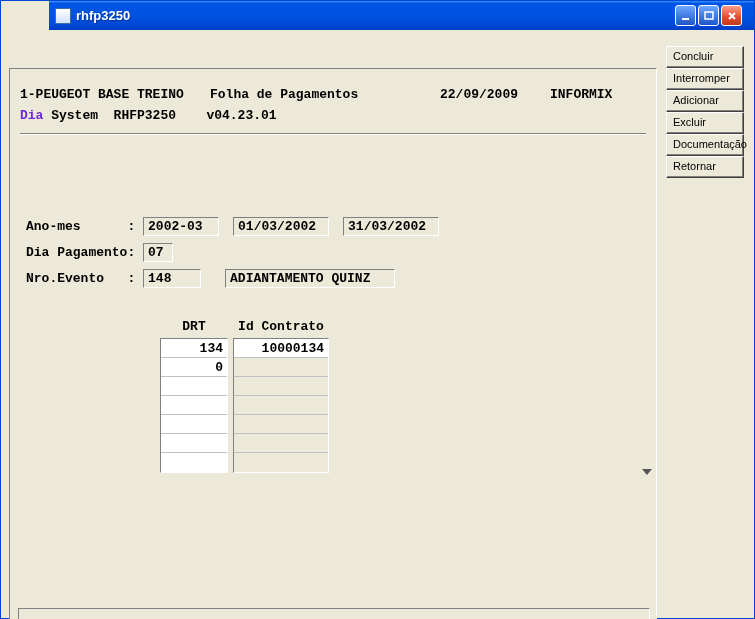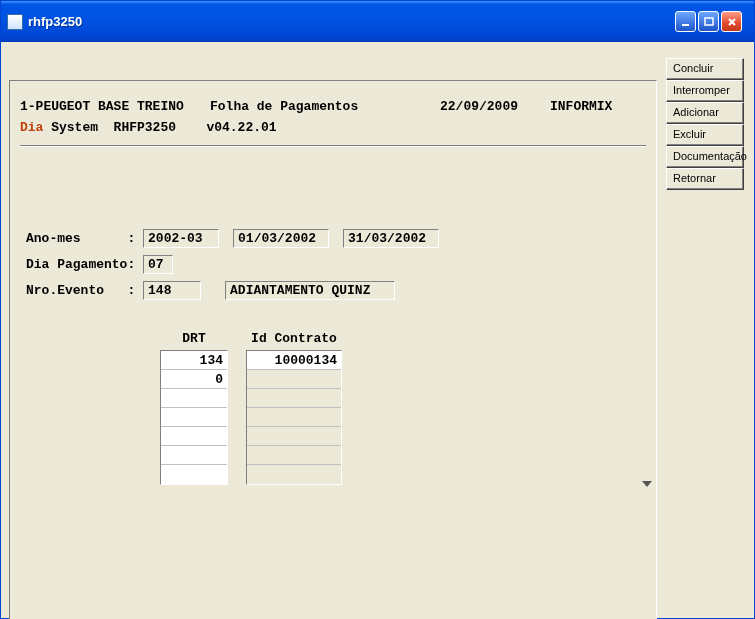--- a/index.html
+++ b/index.html
@@ -14,26 +14,27 @@
   }
   .window {
     width: 755px;
     height: 619px;
     border: 1px solid #0046d5;
     background: #ece9d8;
     display: flex;
     flex-direction: column;
   }
   .titlebar {
-    height: 41px;
+    height: 29px;
     background: linear-gradient(to bottom, #3a95ff 0%, #0054e3 8%, #0054e3 40%, #0046d5 88%, #003bc0 100%);
     display: flex;
     align-items: center;
     padding: 0 12px 0 6px;
     color: white;
+    margin-left: 48px;
   }
   .titlebar .appicon {
     width: 16px; height: 16px;
     background: linear-gradient(#fff,#cfe3ff);
     border: 1px solid #3a6ea5;
     margin-right: 5px;
   }
   .titlebar .title {
     font-weight: bold;
     font-size: 13px;
@@ -106,21 +107,21 @@
     font-size: 13px;
     font-weight: bold;
   }
 
   .hdr {
     display: flex;
     align-items: baseline;
     gap: 0;
   }
   .hdr span { white-space: pre; }
-  .red { color: #c2410c; }
+  .red { color: #6d28d9; }
 
   .divider {
     margin-top: 10px;
     height: 2px;
     background: linear-gradient(to bottom,#808080 0,#808080 1px,#fff 1px,#fff 2px);
   }
 
   .form-area { margin-top: 80px; padding-left: 6px; }
   .row { display:flex; align-items:center; height:22px; margin-bottom:4px;}
   .lbl { white-space: pre; }
@@ -142,21 +143,21 @@
   .sunken input {
     border:none; outline:none; background:transparent;
     font-family:"Courier New",monospace;
     font-size:13px; font-weight:bold;
     width:100%; padding:0;
   }
 
   .grid-area {
     margin-top: 30px;
     display:flex;
-    gap: 18px;
+    gap: 5px;
     padding-left: 140px;
   }
   .gridcol { display:flex; flex-direction:column; align-items:center; }
   .gridhdr { font-family:"Courier New",monospace; font-size:13px; font-weight:bold; margin-bottom:4px;}
   .gridbox {
     border:1px solid;
     border-top-color:#808080; border-left-color:#808080;
     border-right-color:#fff; border-bottom-color:#fff;
     background:#fff;
   }
@@ -244,21 +245,21 @@
 
       <div class="hdr">
         <span style="width:190px">1-PEUGEOT BASE TREINO</span>
         <span style="width:230px">Folha de Pagamentos</span>
         <span style="width:110px">22/09/2009</span>
         <span>INFORMIX</span>
       </div>
       <div class="hdr" style="margin-top:6px">
         <span class="red">Dia</span>
         <span style="width:163px"> System  RHFP3250</span>
-        <span>v04.22.01</span>
+        <span>v04.23.01</span>
       </div>
 
       <div class="divider"></div>
 
       <div class="form-area">
         <div class="row">
           <span class="lbl">Ano-mes      : </span>
           <span class="sunken" style="width:76px">2002-03</span>
           <span style="width:14px"></span>
           <span class="sunken" style="width:96px">01/03/2002</span>

